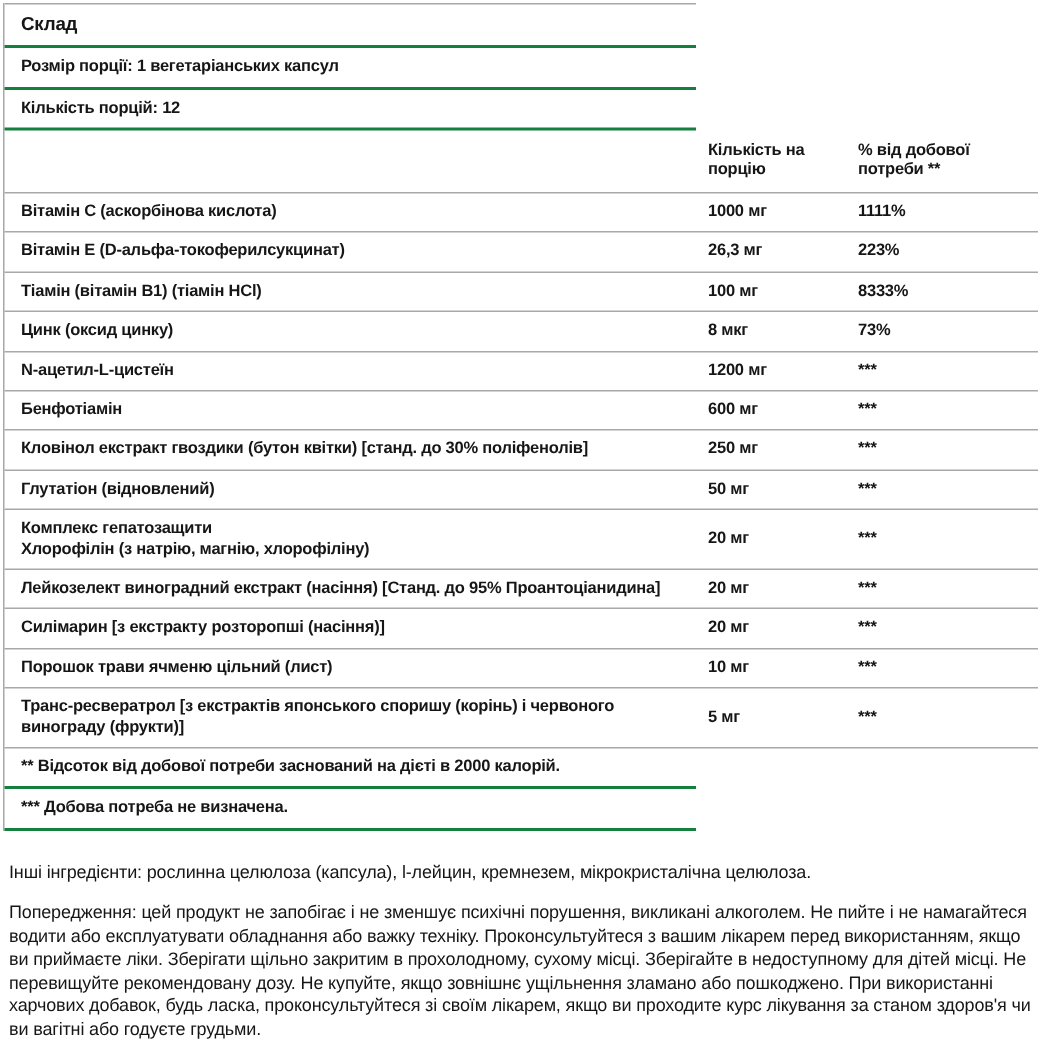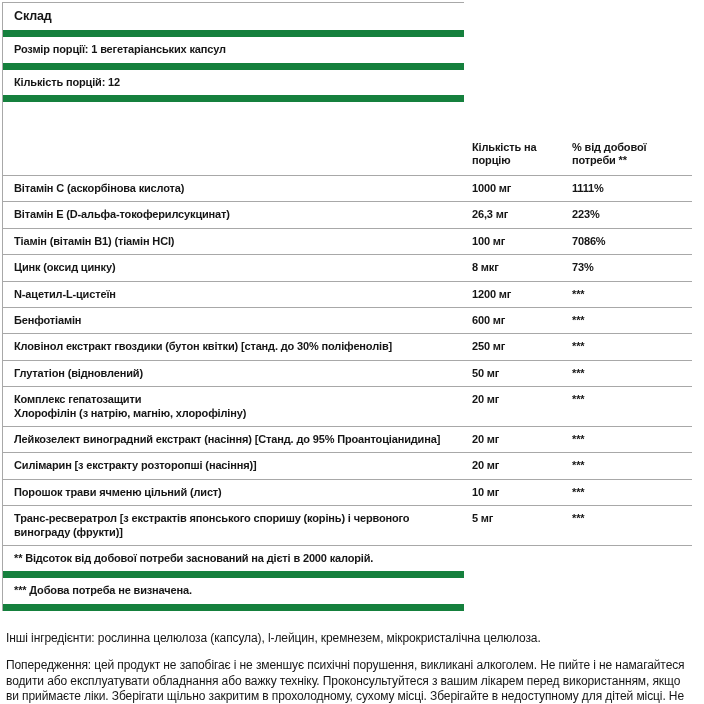--- a/index.html
+++ b/index.html
@@ -17,33 +17,33 @@
   .facts {
     width: 690px;
     border-left: 1px solid #a8a8a8;
     font-weight: 700;
     font-size: 11px;
     line-height: 1.22;
     letter-spacing: -0.15px;
   }
   .pcell {
     width: 461px;
-    border-bottom: 7px solid #15803d;
+    border-bottom: 2px solid #15803d;
     padding: 6px 11px 6px 11px;
   }
   .prow-top .pcell { border-top: 1px solid #a8a8a8; }
   .facts-title { font-size: 12.5px; }
 
   .trow {
     display: flex;
-    align-items: flex-start;
+    align-items: center;
     border-bottom: 1px solid #a8a8a8;
     padding: 6px 11px;
   }
-  .trow.head { align-items: flex-start; padding-top: 7px; padding-bottom: 7px; margin-top: 32px; }
+  .trow.head { align-items: flex-start; padding-top: 7px; padding-bottom: 7px; }
   .c-name { width: 458px; padding-right: 10px; white-space: pre-line; }
   .c-amt  { width: 100px; padding-right: 6px; }
   .c-dv   { flex: 1; }
 
   
   .paras {
     margin: 20px 5px 0 4px;
     font-size: 12px;
     line-height: 15.5px;
     font-weight: 400;
@@ -84,21 +84,21 @@
 
     <div class="trow">
       <div class="c-name">Вітамін E (D-альфа-токоферилсукцинат)</div>
       <div class="c-amt">26,3 мг</div>
       <div class="c-dv">223%</div>
     </div>
 
     <div class="trow">
       <div class="c-name">Тіамін (вітамін B1) (тіамін HCl)</div>
       <div class="c-amt">100 мг</div>
-      <div class="c-dv">7086%</div>
+      <div class="c-dv">8333%</div>
     </div>
 
     <div class="trow">
       <div class="c-name">Цинк (оксид цинку)</div>
       <div class="c-amt">8 мкг</div>
       <div class="c-dv">73%</div>
     </div>
 
 
     <div class="trow">

